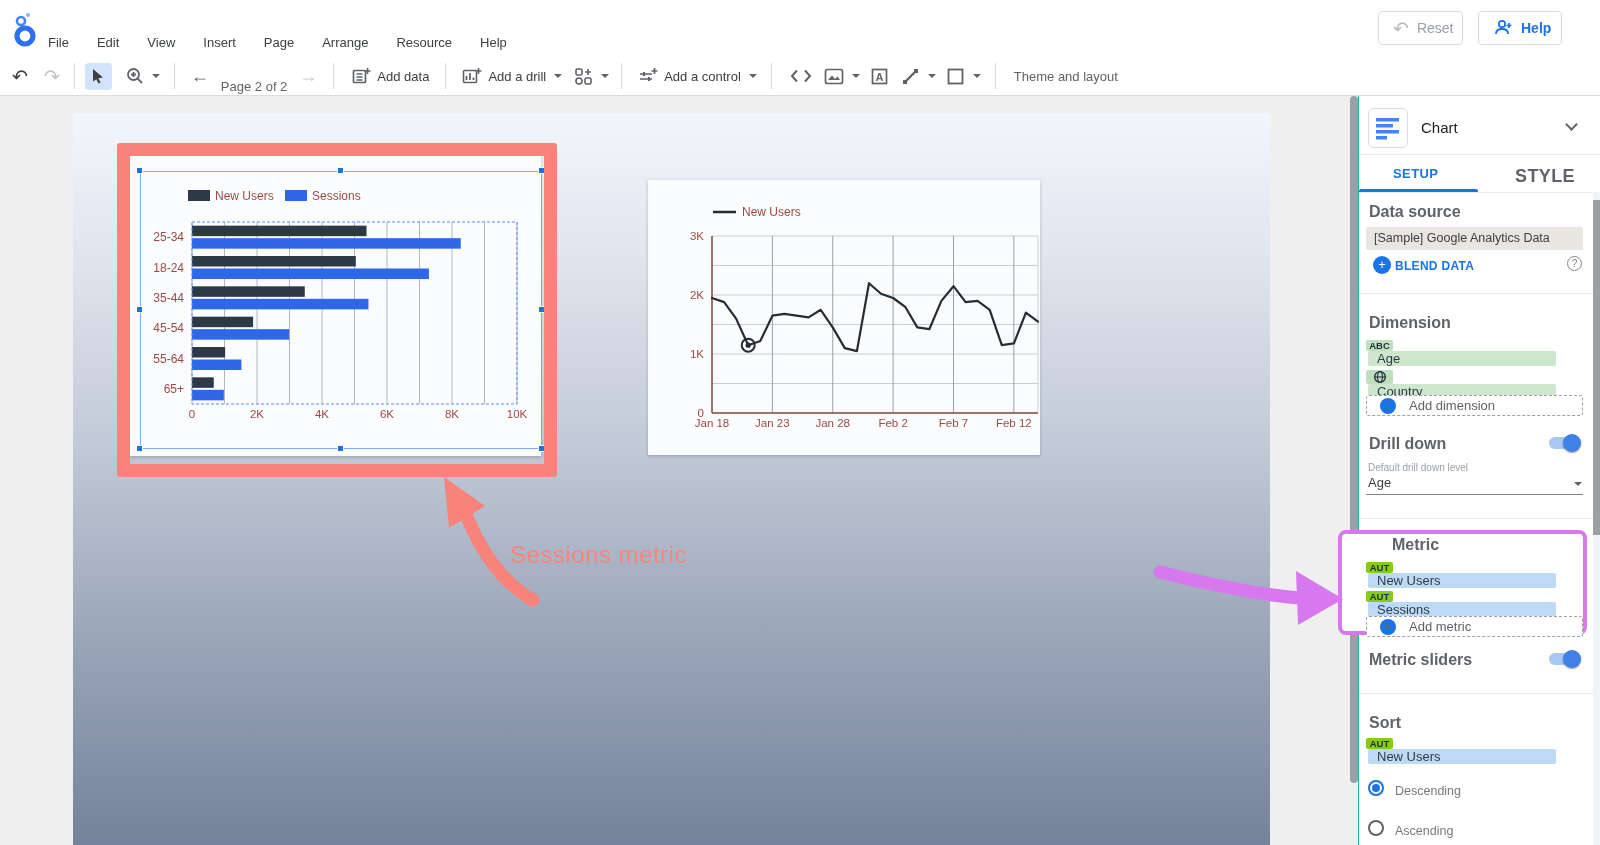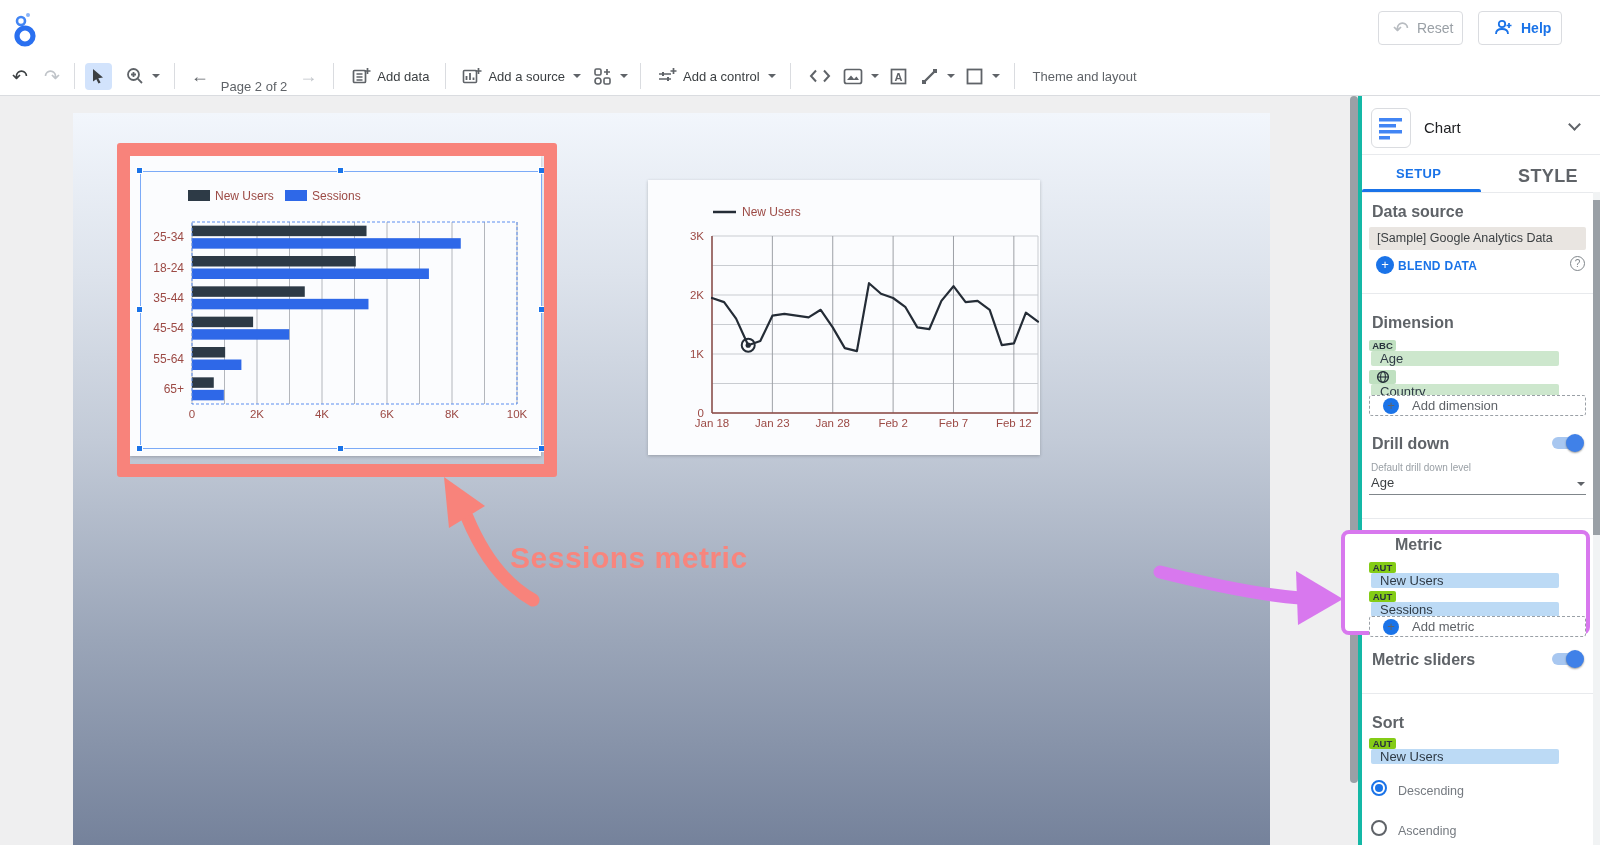--- a/index.html
+++ b/index.html
@@ -36,33 +36,33 @@
   #linewidget { left:648px; top:180px; width:392px; height:275px; z-index:2; }
 
   
   #selrect { position:absolute; left:140px; top:171px; width:402px; height:278px;
     border:1.5px solid #7baaf7; z-index:3; pointer-events:none; }
   .handle { position:absolute; width:7px; height:7px; background:#1a73e8; border:1px solid #fff; z-index:4; }
 
   
   #redbox { position:absolute; left:117px; top:143px; width:440px; height:334px;
     border:13px solid #f8837b; border-radius:3px; z-index:5; pointer-events:none; }
-  #callout { position:absolute; left:510px; top:541px; font-size:30px; font-weight:bold;
+  #callout { position:absolute; left:510px; top:541px; font-size:24px; font-weight:normal;
     color:#f8857d; z-index:6; letter-spacing:.5px;text-align:center; }
   #arrows { position:absolute; left:0; top:0; width:1600px; height:845px; z-index:60; pointer-events:none; }
 
   
   #canvScroll { position:absolute; left:1350px; top:96px; width:8px; height:687px;
     background:#9aa0a6; border-radius:4px; z-index:8; }
   #panScrollTrack { position:absolute; left:1593px; top:192px; width:7px; height:653px; background:#f1f3f4; z-index:11; }
   #panScrollThumb { position:absolute; left:1593px; top:200px; width:7px; height:335px; background:#9aa0a6; z-index:12; }
 
   
   #panel { position:absolute; left:1358px; top:96px; width:242px; height:749px; background:#fff;
-    border-left:4px solid #14b8a6; z-index:10; font-size:13px; color:#3c4043; }
+    border-left:1px solid #14b8a6; z-index:10; font-size:13px; color:#3c4043; }
   .plabel { position:absolute; font-size:16px; color:#5f6368; font-weight:bold; }
   .pdivider { position:absolute; left:0; width:242px; height:1px; background:#e8eaed; }
   .chip { position:absolute; height:20px; display:flex;flex-direction:column; }
   .chip .badge { width:27px; border-radius:2px; font-size:9.5px; font-weight:bold; color:#28323c;
     display:flex; align-items:center; justify-content:center; }
   .chip .cbody { width:188px; margin-left:2px; border-radius:2px; font-size:13px; color:#2f3a45;
     display:flex; align-items:center; padding-left:9px; }
   .chip.blue .badge { background:#84cc16; }
   .chip.blue .cbody { background:#bcdaf5; }
   .chip.green .badge { background:#bfe0c0; }
@@ -92,20 +92,30 @@
 <body>
 
 <div id="appbar">
   <span class="abs" style="left:8px;top:6px;">
     <svg width="34" height="44" viewBox="0 0 34 44">
       <circle cx="20" cy="9" r="2" fill="#8ab4f8"></circle>
       <circle cx="13" cy="15" r="4" fill="none" stroke="#4285f4" stroke-width="2.6"></circle>
       <circle cx="17" cy="30" r="8" fill="none" stroke="#2a70f0" stroke-width="5.2"></circle>
     </svg>
   </span>
+  <div id="menubar">
+    <span>File</span>
+    <span>Edit</span>
+    <span>View</span>
+    <span>Insert</span>
+    <span>Page</span>
+    <span>Arrange</span>
+    <span>Resource</span>
+    <span>Help</span>
+  </div>
   <div class="hbtn" id="resetbtn">
     <span class="uglyph" style="color:#b8bcc1;">↶</span>
     <span>Reset</span>
   </div>
   <div class="hbtn" id="sharebtn">
     <span>
       <svg width="20" height="16" viewBox="0 0 20 16">
         <circle cx="9" cy="5" r="3.2" fill="none" stroke="#1a73e8" stroke-width="1.8"></circle>
         <path d="M3 15 c0-3.4 2.7-5 6-5 s6 1.6 6 5" fill="none" stroke="#1a73e8" stroke-width="1.8"></path>
         <path d="M16 4 v5 M13.5 6.5 h5" stroke="#1a73e8" stroke-width="1.7"></path>
@@ -150,21 +160,21 @@
       </svg>
     <span>Add data</span>
     </span>
   <span class="tdiv" style="margin-left:16px;"></span>
   <span class="titem" style="margin-left:16px;">
     <svg width="20" height="18" viewBox="0 0 20 18">
       <rect x="1.5" y="3.5" width="13" height="12" rx="1" fill="none" stroke="#5f6368" stroke-width="1.6"></rect>
       <path d="M4.5 13 v-4 M8 13 v-7 M11.5 13 v-2.5" stroke="#5f6368" stroke-width="1.8"></path>
       <path d="M16.5 1 v6 M13.5 4 h6" stroke="#5f6368" stroke-width="1.7"></path>
       </svg>
-    <span>Add a source</span>
+    <span>Add a drill</span>
     <span class="caret"></span>
     </span>
   <span class="titem" style="margin-left:12px;">
     <svg width="19" height="18" viewBox="0 0 19 18">
       <rect x="2" y="2" width="6" height="6" rx="1.5" fill="none" stroke="#5f6368" stroke-width="1.6"></rect>
       <rect x="2" y="11" width="6" height="6" rx="3" fill="none" stroke="#5f6368" stroke-width="1.6"></rect>
       <rect x="11" y="11" width="6" height="6" rx="1.5" fill="none" stroke="#5f6368" stroke-width="1.6"></rect>
       <path d="M14 2 v6 M11 5 h6" stroke="#5f6368" stroke-width="1.7"></path>
       </svg>
     <span class="caret"></span>

